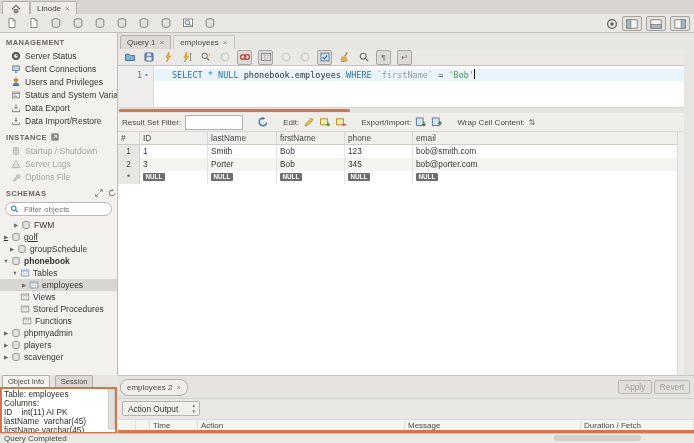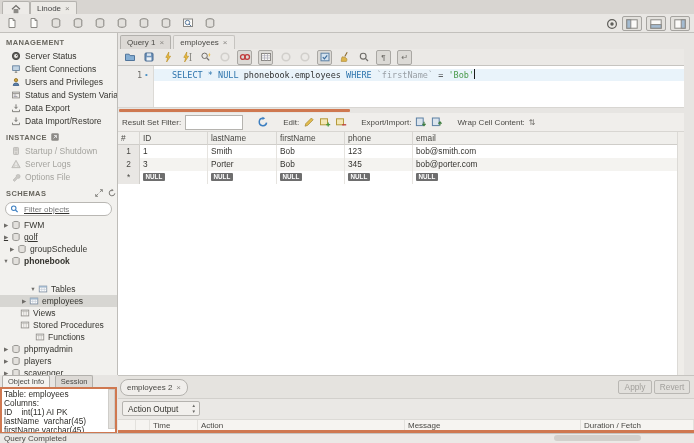--- a/index.html
+++ b/index.html
@@ -20,21 +20,21 @@
   
   .sidebar{position:absolute;left:0;top:33px;width:117px;height:342px;background:#f2f1ee;border-right:1px solid #bfbdb9;overflow:hidden;}
   .sb-h{font-size:7.5px;font-weight:bold;color:#68665e;letter-spacing:.4px;padding:5px 0 2px 6px;display:flex;align-items:center;gap:3px;}
   .sb-h .spacer{flex:1;}
   .sb-item{display:flex;align-items:center;gap:4px;height:13px;padding-left:10px;white-space:nowrap;}
   .sb-item .icn{width:11px;height:11px;}
   .sb-item .icn svg{width:10px;height:10px;}
   .sb-lab{font-size:8.5px;color:#35342f;}
   .sb-item.dis .sb-lab{color:#a5a49f;}
   .sb-item.dis .icn{opacity:.55;}
-  .search-box{margin:2px 5px 3px 5px;height:12px;background:#fff;border:1px solid #b9b7b3;border-radius:7px;display:flex;align-items:center;gap:3px;padding:0 4px;text-decoration:underline;}
+  .search-box{margin:2px 5px 3px 5px;height:12px;background:#fff;border:1px solid #b9b7b3;border-radius:7px;display:flex;align-items:center;gap:3px;padding:0 4px;}
   .search-box input{border:none;outline:none;background:transparent;font-size:8px;width:80px;font-family:"Liberation Sans",sans-serif;color:#555;}
   .tree-row{display:flex;align-items:center;height:12px;white-space:nowrap;}
   .tree-row.sel{background:#d7d6d2;}
   .tr-arrow{width:8px;font-size:5.5px;color:#6f6d69;text-align:center;flex:0 0 auto;}
   .tree-row .icn{width:12px;height:11px;}
   .tree-row .icn svg{width:10px;height:10px;}
   .tr-lab{font-size:8.5px;color:#35342f;margin-left:2px;}
   .tr-lab.b{font-weight:bold;}
   
   .objinfo{position:absolute;left:0;top:375px;width:118px;height:58px;background:#e7e5e2;}
@@ -331,21 +331,21 @@
     <div class="search-box">
       <span class="icn" style="width:9px;height:9px">
           <svg viewBox="0 0 12 12" width="12" height="12">
             <circle cx="5" cy="5" r="3" fill="none" stroke="#3d7fc1" stroke-width="1.4"></circle>
             <path d="M7.3 7.3 10.2 10.2" stroke="#3d7fc1" stroke-width="1.6"></path>
           </svg>
         </span>
       <input placeholder="Filter objects" style="">
     </div>
     <div id="schemaTree">
-        <div class="tree-row" style="padding-left: 2px;">
+        <div class="tree-row" style="padding-left: 12px;">
           <span class="tr-arrow">▶</span>
           <span class="icn">
             <svg viewBox="0 0 12 12" width="12" height="12">
               <ellipse cx="6" cy="3.2" rx="3.8" ry="1.5" fill="#e3e1dd" stroke="#86847f"></ellipse>
               <path d="M2.2 3.2v5.6c0 .8 1.7 1.5 3.8 1.5s3.8-.7 3.8-1.5V3.2" fill="#e3e1dd" stroke="#86847f"></path>
             </svg>
           </span>
           <span class="tr-lab">FWM</span>
         </div>
         <div class="tree-row" style="padding-left: 2px; text-decoration: underline;">
@@ -371,21 +371,21 @@
         <div class="tree-row" style="padding-left: 2px;">
           <span class="tr-arrow">▼</span>
           <span class="icn">
             <svg viewBox="0 0 12 12" width="12" height="12">
               <ellipse cx="6" cy="3.2" rx="3.8" ry="1.5" fill="#e3e1dd" stroke="#86847f"></ellipse>
               <path d="M2.2 3.2v5.6c0 .8 1.7 1.5 3.8 1.5s3.8-.7 3.8-1.5V3.2" fill="#e3e1dd" stroke="#86847f"></path>
             </svg>
           </span>
           <span class="tr-lab b">phonebook</span>
         </div>
-        <div class="tree-row" style="padding-left: 29px; margin-top: 16px;">
+        <div class="tree-row" style="padding-left: 11px;">
           <span class="tr-arrow">▼</span>
           <span class="icn">
             <svg viewBox="0 0 12 12" width="12" height="12">
               <rect x="1.5" y="2.5" width="9" height="7" fill="#fff" stroke="#7d8da0"></rect>
               <rect x="1.5" y="2.5" width="9" height="1.8" fill="#9fb6cc"></rect>
               <path d="M4.5 4.3v5.2M7.5 4.3v5.2M1.5 6.4h9" stroke="#b9c4d0" stroke-width=".7"></path>
             </svg>
           </span>
           <span class="tr-lab">Tables</span>
         </div>
@@ -413,21 +413,21 @@
         <div class="tree-row" style="padding-left: 11px;">
           <span class="tr-arrow"></span>
           <span class="icn">
             <svg viewBox="0 0 12 12" width="12" height="12">
               <rect x="1.5" y="2.5" width="9" height="7" fill="#f6f5f2" stroke="#8f8d89"></rect>
               <path d="M1.5 4.3h9M4.5 2.5v7M7.5 2.5v7" stroke="#b1afab" stroke-width=".7"></path>
             </svg>
           </span>
           <span class="tr-lab">Stored Procedures</span>
         </div>
-        <div class="tree-row" style="padding-left: 26px;">
+        <div class="tree-row" style="padding-left: 13px;">
           <span class="tr-arrow"></span>
           <span class="icn">
             <svg viewBox="0 0 12 12" width="12" height="12">
               <rect x="1.5" y="2.5" width="9" height="7" fill="#f6f5f2" stroke="#8f8d89"></rect>
               <path d="M1.5 4.3h9M4.5 2.5v7M7.5 2.5v7" stroke="#b1afab" stroke-width=".7"></path>
             </svg>
           </span>
           <span class="tr-lab">Functions</span>
         </div>
         <div class="tree-row" style="padding-left: 2px;">

